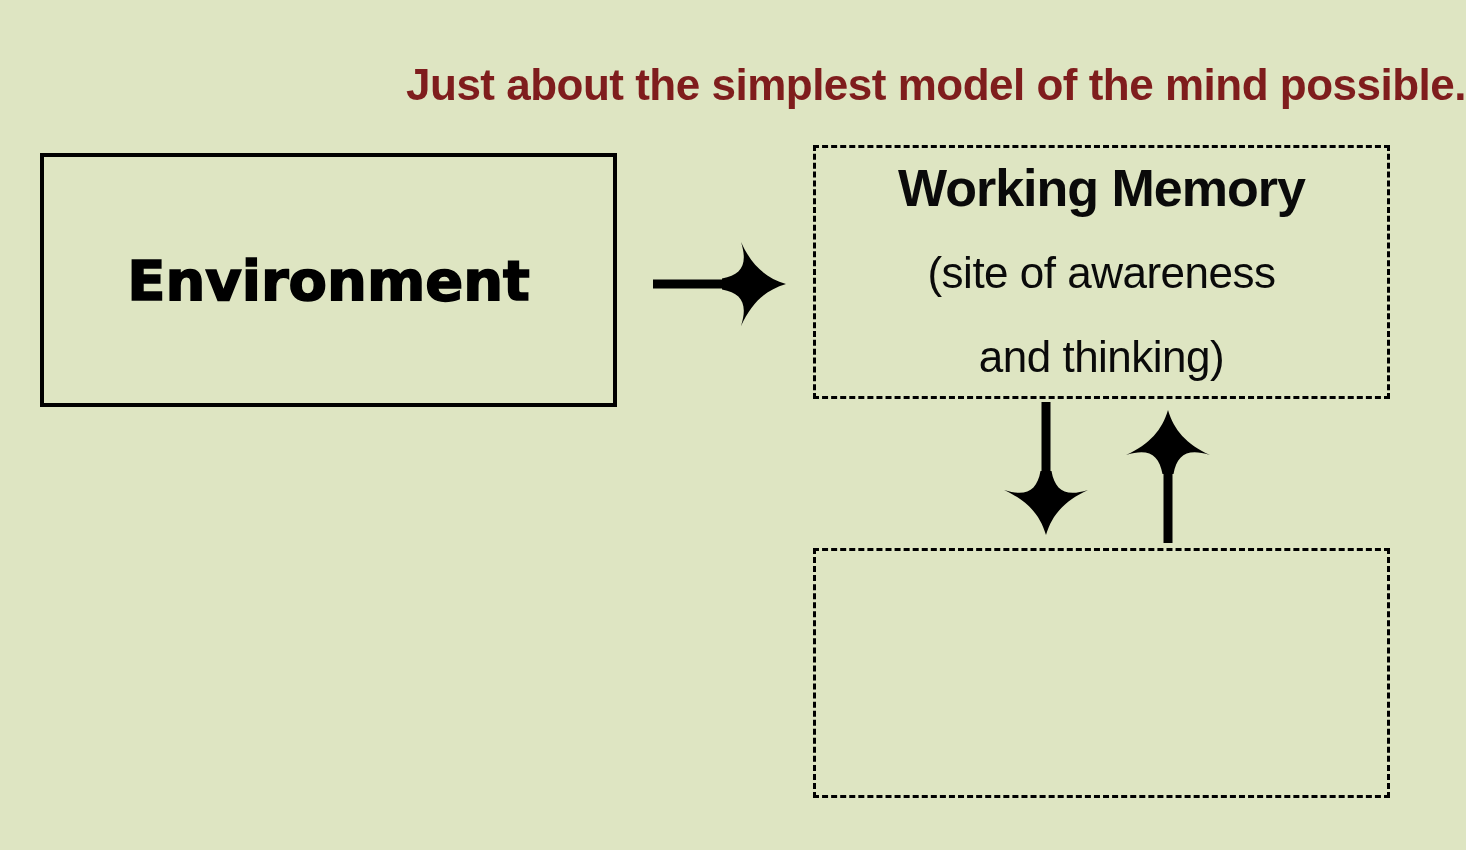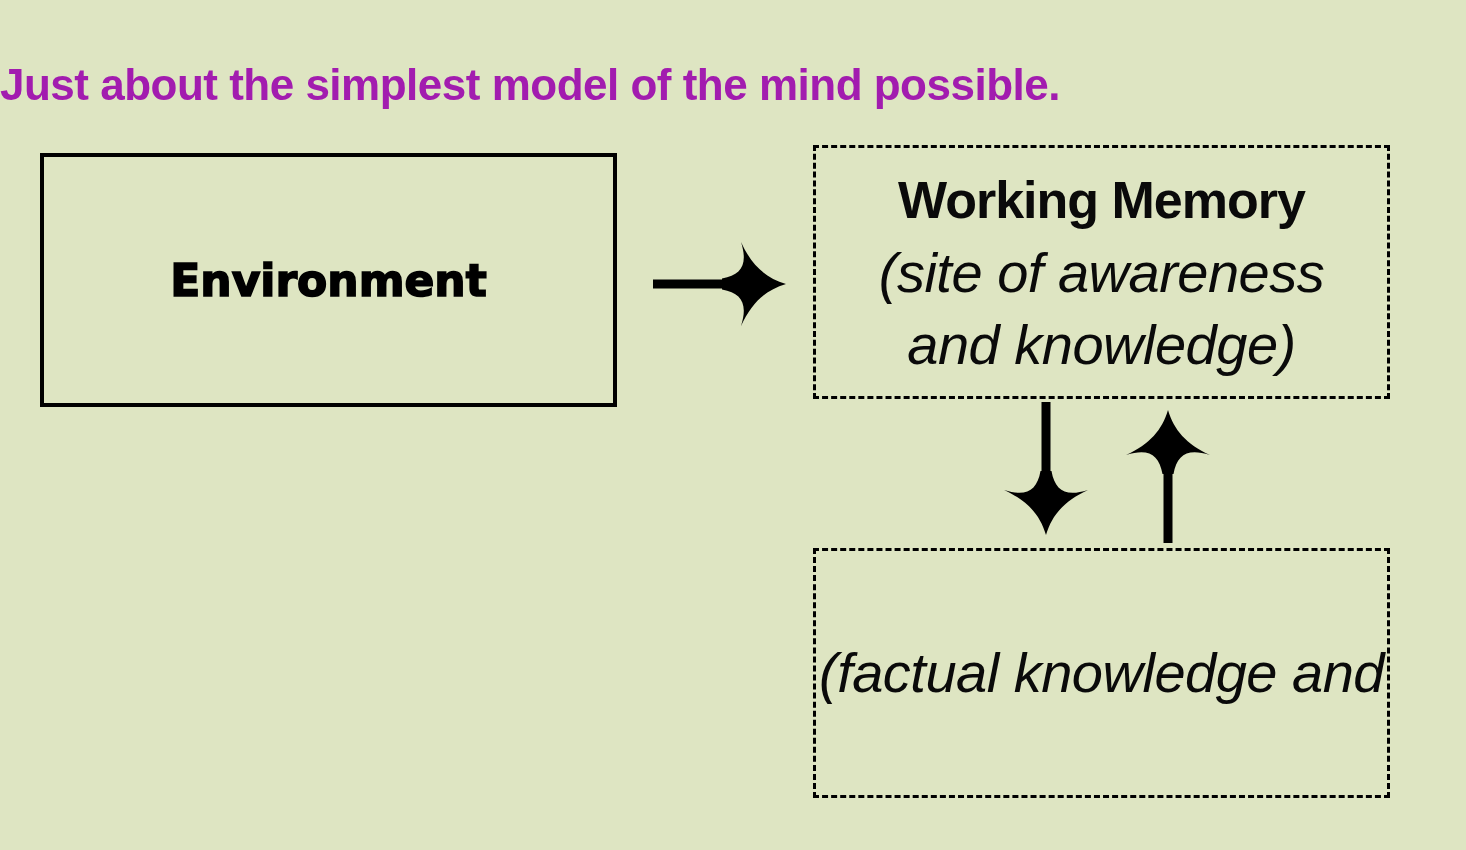--- a/index.html
+++ b/index.html
@@ -14,50 +14,51 @@
     background: #dee5c2;
     overflow: hidden;
     font-family: "Liberation Sans", sans-serif;
     color: #0a0a0a;
   }
   .title {
     position: absolute;
     left: 0;
     right: 0;
     top: 60px;
-    text-align: left;
+    text-align: right;
     font-size: 44px;
     font-weight: 600;
     letter-spacing: -0.5px;
-    color: #a21caf;
+    color: #7f1d1d;
   }
   .box {
     position: absolute;
     box-sizing: border-box;
     display: flex;
     flex-direction: column;
     align-items: center;
     justify-content: center;
     text-align: center;
+    gap: 12px;
   }
   .box.solid {
     border: 4px solid #000;
   }
   .box.dashed {
     border: 3px dashed #000;
   }
   .env-box {
     left: 40px;
     top: 153px;
     width: 577px;
     height: 254px;
   }
   .env-label {
     font-family: "DejaVu Sans", "Liberation Sans", sans-serif;
-    font-size: 44px;
+    font-size: 56px;
     font-weight: 900;
     letter-spacing: 0px;
     -webkit-text-stroke: 1.6px #000;
     color: #000;
   }
   .wm-box {
     left: 813px;
     top: 145px;
     width: 577px;
     height: 254px;
@@ -69,26 +70,25 @@
     height: 250px;
   }
   .node-title {
     font-size: 52px;
     font-weight: 700;
     line-height: 73px;
     letter-spacing: -1px;
     color: #0a0a0a;
   }
   .node-sub {
-    font-size: 56px;
+    font-size: 44px;
     font-weight: 400;
     line-height: 72px;
     letter-spacing: -0.5px;
     color: #0a0a0a;
-    font-style: italic;
   }
   .ltm-box .node-title { line-height: 71px; }
   .ltm-box .node-sub   { line-height: 70px; }
   .arrows-layer {
     position: absolute;
     left: 0;
     top: 0;
     width: 1466px;
     height: 850px;
     pointer-events: none;
@@ -101,25 +101,24 @@
 
   <div class="title">Just about the simplest model of the mind possible.</div>
 
   <div class="box solid env-box">
     <div class="env-label">Environment</div>
   </div>
 
   <div class="box dashed wm-box">
     <div class="node-title">Working Memory</div>
     <div class="node-sub">(site of awareness</div>
-    <div class="node-sub">and knowledge)</div>
+    <div class="node-sub">and thinking)</div>
   </div>
 
   <div class="box dashed ltm-box">
-    <div class="node-sub">(factual knowledge and</div>
   </div>
 
   <svg class="arrows-layer" viewBox="0 0 1466 850" xmlns="http://www.w3.org/2000/svg">
     <defs>
 
       <g id="arrowShape" fill="#000">
         <rect x="-133" y="-4.5" width="78" height="9"></rect>
         <path d="M 0 0
                  C -20 -6 -34 -18 -45 -42
                  C -38 -20 -44 -9 -64 -5.5

